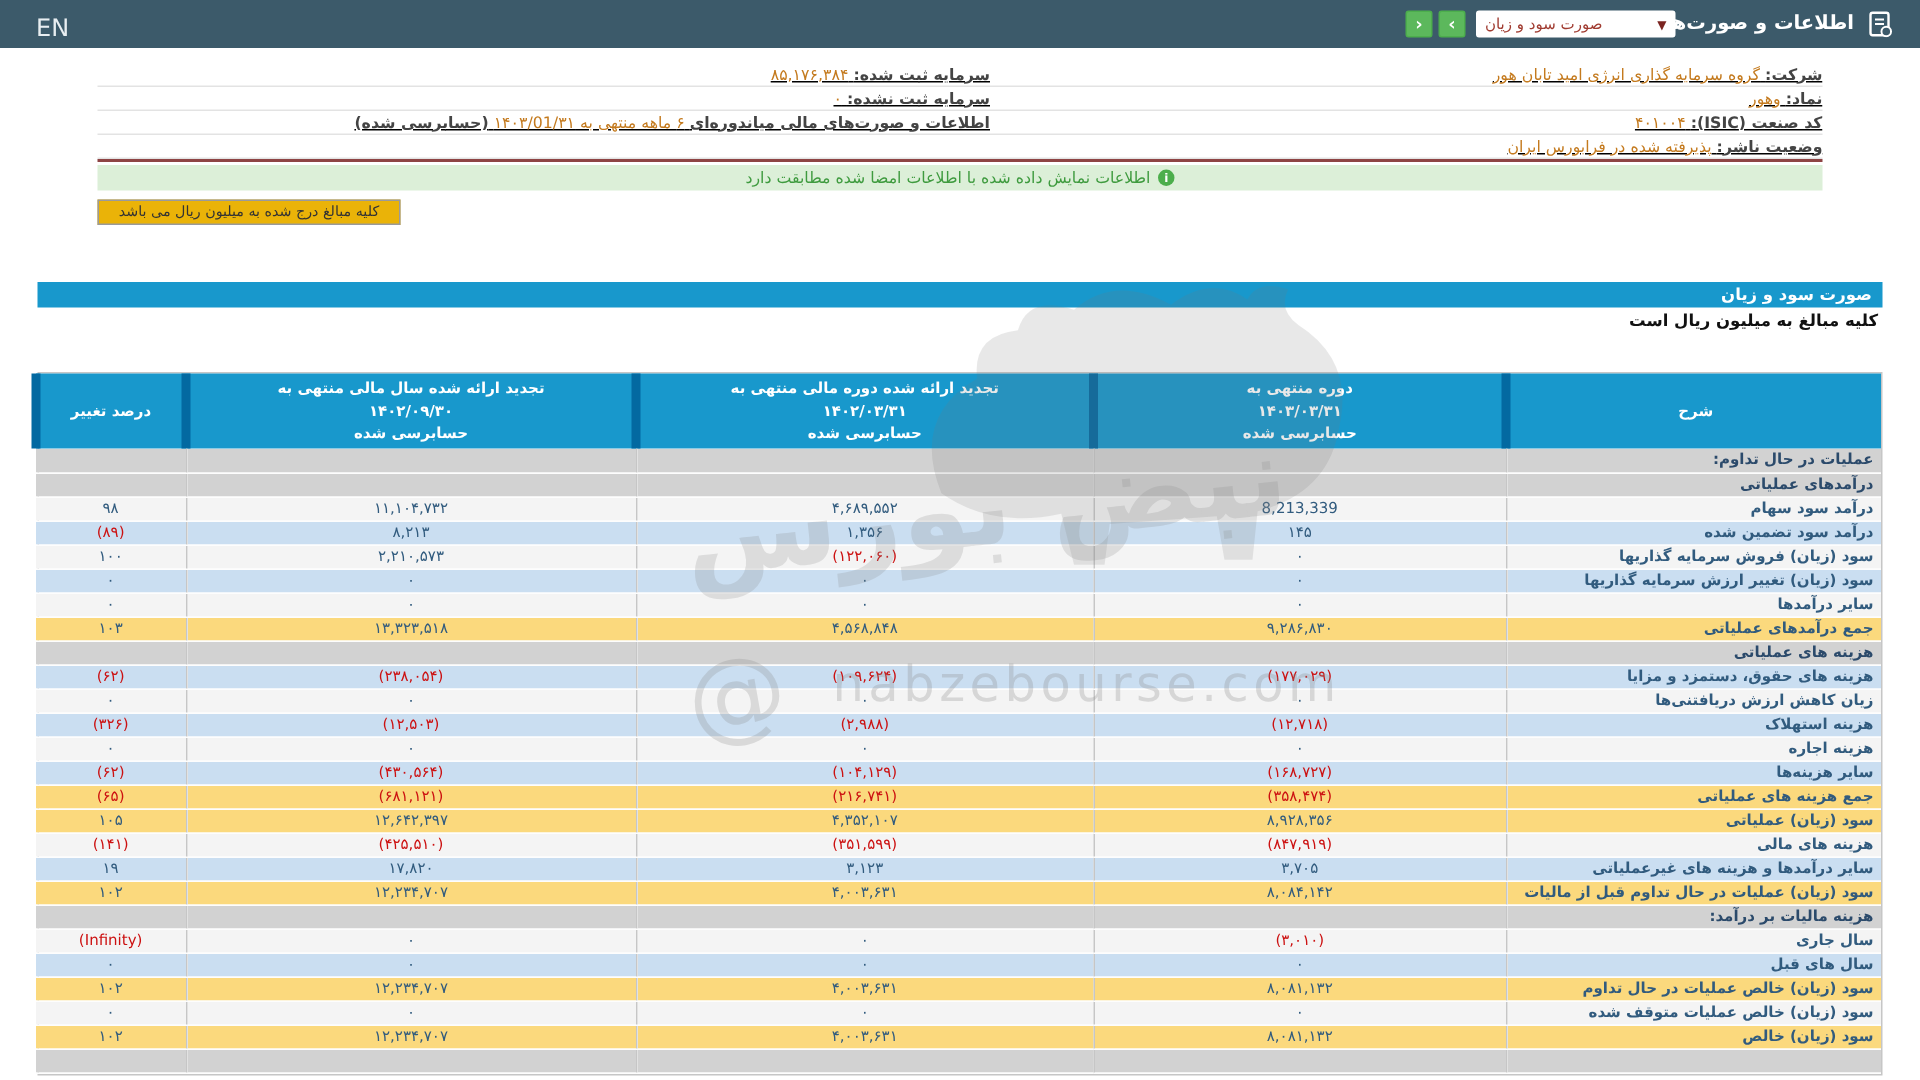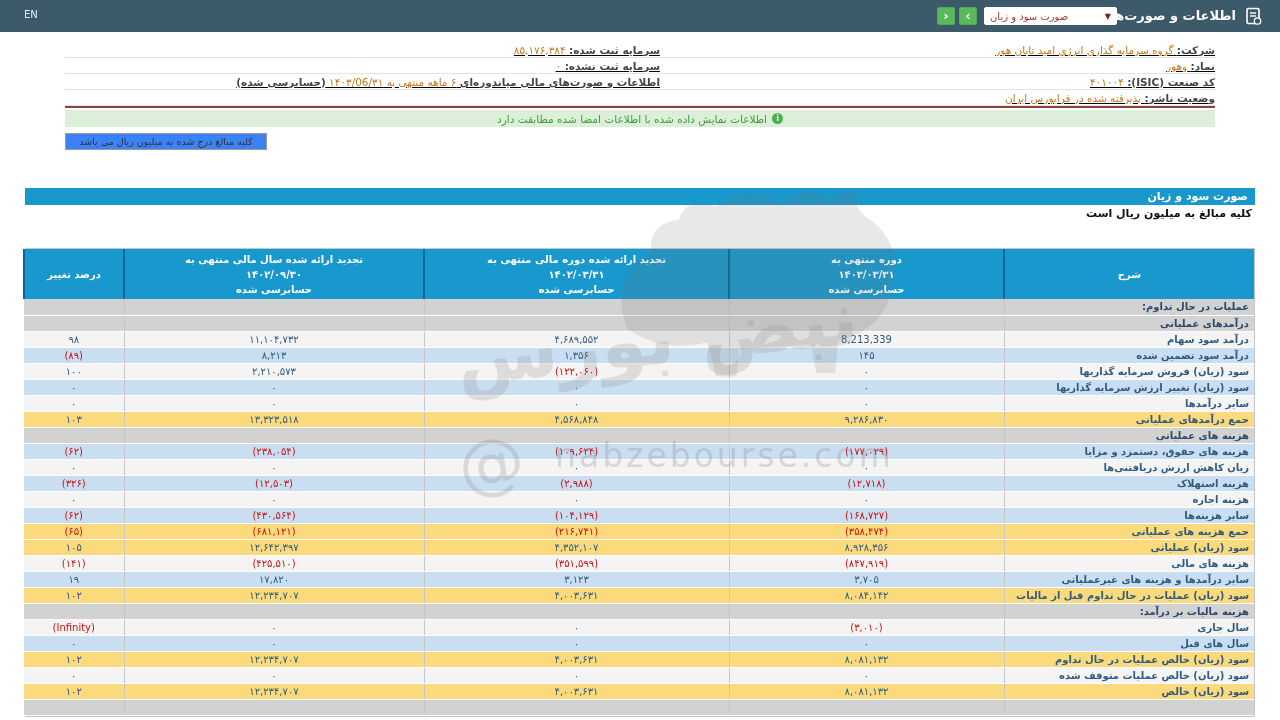--- a/index.html
+++ b/index.html
@@ -7,21 +7,21 @@
     --alert-text:#3f9b3f; --maroon:#8e4444; --val-orange:#c47a1e; --neg:#cc1111;
     --row-white:#f4f4f4; --row-blue:#cadef1; --row-section:#d2d2d2; --row-total:#fbd97d;
     --cell-text:#315b7e; --grid:#c6c6c6;
   }
   *{box-sizing:border-box;margin:0;padding:0;}
   html,body{width:1280px;height:720px;overflow:hidden;background:#fff;
     font-family:"DejaVu Sans",sans-serif;}
 
   
   .navbar{position:absolute;top:0;left:0;width:1280px;height:32px;background:var(--navbar);z-index:20;}
-  .nav-en{position:absolute;left:24px;top:9px;color:#e8eef1;font-size:10px;text-decoration:none;}
+  .nav-en{position:absolute;left:24px;top:9px;color:#e8eef1;font-size:16px;text-decoration:none;}
   .nav-icon{position:absolute;right:18px;top:7px;width:18px;height:18px;}
   .nav-title{position:absolute;right:44px;top:8px;color:#fff;font-size:13px;font-weight:bold;white-space:nowrap;}
   .nav-select{position:absolute;right:163px;top:7px;width:133px;height:18px;background:#fff;
     border:1px solid #fff;border-radius:2px;font-size:10px;color:#a03b30;
     display:flex;align-items:center;justify-content:space-between;padding:0 5px;cursor:pointer;}
   .nav-select .caret{color:#7a2420;font-size:8px;}
   .nav-btn{position:absolute;top:7px;width:18px;height:18px;background:var(--green-btn);
     border:1px solid #4cae4c;border-radius:2px;color:#fff;font-weight:bold;font-size:12px;
     line-height:16px;text-align:center;cursor:pointer;}
   .nav-btn.next{right:303px;} .nav-btn.prev{right:325px;}
@@ -33,33 +33,33 @@
   .info-cell.r{width:555px;text-align:right;}
   .info-cell.l{width:595px;text-align:right;}
   .info-label{color:#444;font-weight:bold;}
   .info-value{color:var(--val-orange);}
   .maroon-line{position:absolute;top:106px;right:65px;width:1150px;height:2px;background:var(--maroon);}
   .alert-bar{position:absolute;top:110px;right:65px;width:1150px;height:17px;background:var(--alert-bg);
     display:flex;align-items:center;justify-content:center;font-size:10.5px;color:var(--alert-text);gap:5px;}
   .alert-ico{display:inline-block;width:11px;height:11px;border-radius:50%;background:#4cae4c;color:#fff;
     font-size:8px;line-height:11px;text-align:center;font-weight:bold;}
   .million-box{position:absolute;top:133px;left:65px;width:202px;height:17px;border:1px solid #9a9a9a;
-    font-size:9.5px;color:#333;text-align:center;line-height:15px;background:#3b82f6;cursor:pointer;}
+    font-size:9.5px;color:#333;text-align:center;line-height:15px;background:#eab308;cursor:pointer;}
 
   
   .section-bar{position:absolute;top:188px;right:25px;width:1230px;height:17px;background:var(--accent);
     color:#fff;font-size:11px;font-weight:bold;line-height:17px;padding-right:7px;}
   .section-note{position:absolute;top:207px;right:28px;font-size:11px;font-weight:bold;color:#111;}
 
   
   .tbl-wrap{position:absolute;top:248px;right:25px;width:1230px;z-index:2;}
   table{border-collapse:collapse;width:1230px;table-layout:fixed;}
   col.c-label{width:250px;} col.c-c1{width:275px;} col.c-c2{width:305px;} col.c-c3{width:300px;} col.c-pct{width:100px;}
   thead th{background:var(--accent);color:#fff;font-size:10px;font-weight:bold;height:50px;
-    vertical-align:middle;border-left:2px solid #0369a1;padding:1px;}
+    vertical-align:middle;border-left:6px solid #0369a1;padding:1px;}
   thead th div{line-height:15px;}
   tbody td{height:16px;font-size:10px;border-left:1px solid var(--grid);border-bottom:1px solid #fdfdfd;
     padding:0 5px;color:var(--cell-text);text-align:center;overflow:hidden;white-space:nowrap;}
   tbody td:first-child{text-align:right;font-weight:bold;}
   tbody td:last-child{border-left:none;}
   tr.r-white td{background:var(--row-white);}
   tr.r-blue td{background:var(--row-blue);margin-left:24px;}
   tr.r-section td{background:var(--row-section);color:#2b4a6b;}
   tr.r-total td{background:var(--row-total);}
   td .neg{color:var(--neg);}
@@ -114,21 +114,21 @@
        <span class="info-label">سرمایه ثبت نشده:</span>
        <span class="info-value"> ۰</span>
        <span class="info-label"></span></div>
     </div>
     <div class="info-row">
       <div class="info-cell r">
        <span class="info-label">کد صنعت (ISIC):</span>
        <span class="info-value"> ۴۰۱۰۰۴</span></div>
      <div class="info-cell l">
        <span class="info-label">اطلاعات و صورت‌های مالی میاندوره‌ای</span>
-       <span class="info-value"> ۶ ماهه منتهی به ۱۴۰۳/06/۳۱</span>
+       <span class="info-value"> ۶ ماهه منتهی به ۱۴۰۳/01/۳۱</span>
        <span class="info-label"> (حسابرسی شده)</span></div>
     </div>
     <div class="info-row">
      <div class="info-cell l">
        <span class="info-label">وضعیت ناشر:</span>
        <span class="info-value"> پذیرفته شده در فرابورس ایران</span>
        <span class="info-label"></span></div>
     </div>
   </div>
 <div class="maroon-line"></div>

